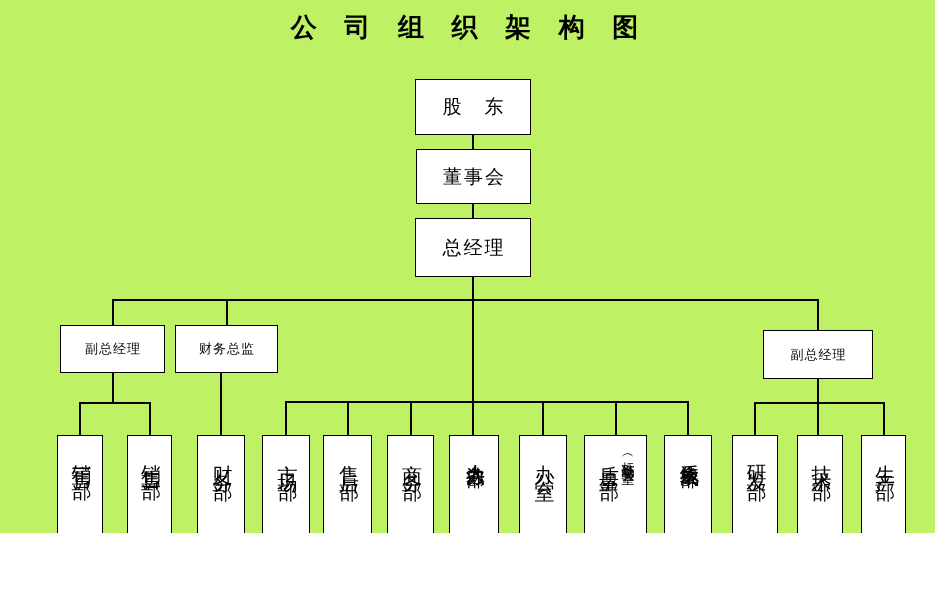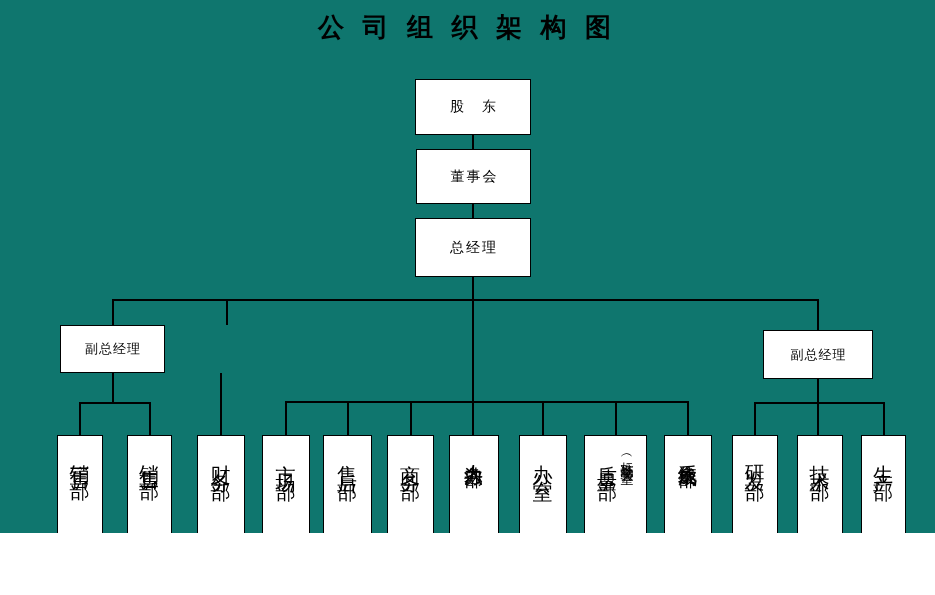--- a/index.html
+++ b/index.html
@@ -4,22 +4,22 @@
 <style>
   html, body {
     margin: 0;
     padding: 0;
     background: #ffffff;
   }
   .canvas {
     position: relative;
     width: 935px;
     height: 533px;
-    background: #0f766e;
-    font-family: Liberation Serif, serif;
+    background: #bef264;
+    font-family: Liberation Mono, monospace;
     color: #000000;
     overflow: hidden;
   }
   .title {
     position: absolute;
     left: 0;
     right: 0;
     top: 10px;
     margin: 0;
     text-align: center;
@@ -30,21 +30,21 @@
   }
   .node {
     position: absolute;
     box-sizing: border-box;
     border: 1.5px solid #000000;
     background: #ffffff;
     display: flex;
     align-items: center;
     justify-content: center;
   }
-  .node.chain span { font-size: 14px; letter-spacing: 2px; margin-right: -2px; }
+  .node.chain span { font-size: 19px; letter-spacing: 2px; margin-right: -2px; }
   .node.mgr span   { font-size: 13px; letter-spacing: 1px; margin-right: -1px; }
   .dept {
     top: 435px;
     height: 128px;
     align-items: flex-start;
     padding-top: 13px;
   }
   .vt {
     writing-mode: vertical-rl;
     text-orientation: mixed;
@@ -98,20 +98,23 @@
   <div class="node chain" style="left:416px;top:149px;width:115px;height:55px">
     <span>董事会</span>
   </div>
   <div class="node chain" style="left:415px;top:218px;width:116px;height:59px">
     <span>总经理</span>
   </div>
 
   <div class="node mgr" style="left:60px;top:325px;width:105px;height:48px">
     <span>副总经理</span>
   </div>
+  <div class="node mgr" style="left:175px;top:325px;width:103px;height:48px">
+    <span>财务总监</span>
+  </div>
   <div class="node mgr" style="left:763px;top:330px;width:110px;height:49px">
     <span>副总经理</span>
   </div>
 
   <div class="node dept" style="left:57px;width:46px">
     <span class="vt v4">销售一部</span>
   </div>
   <div class="node dept" style="left:127px;width:45px">
     <span class="vt v4">销售二部</span>
   </div>

